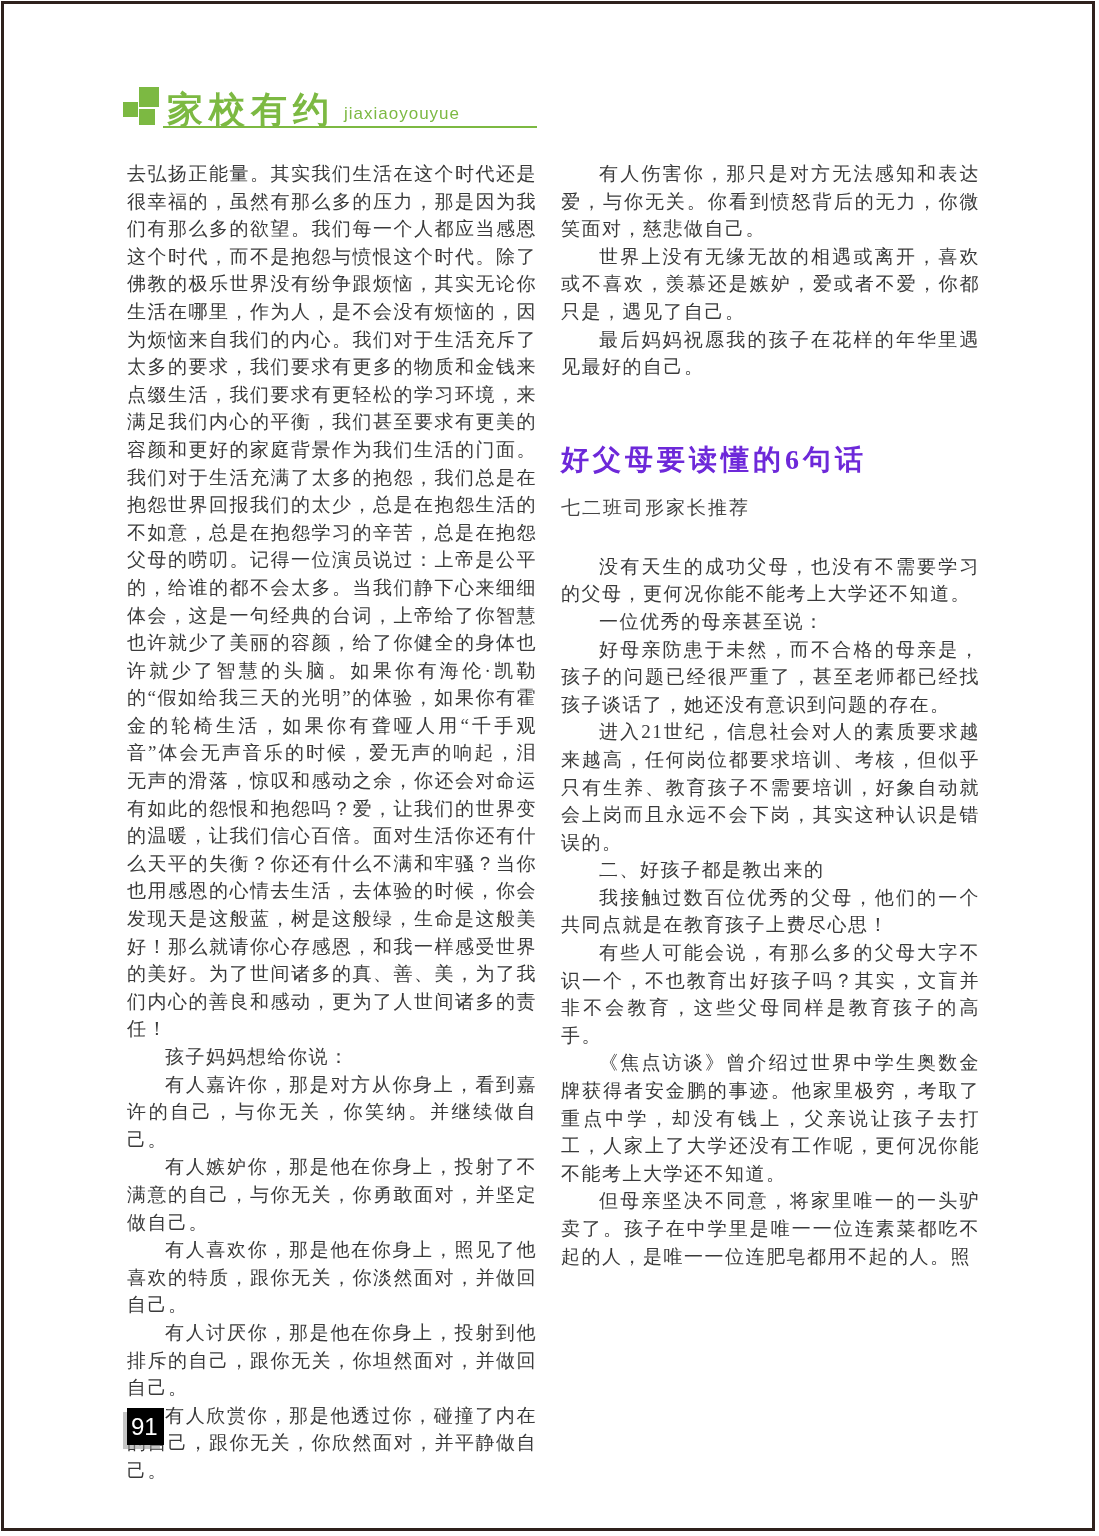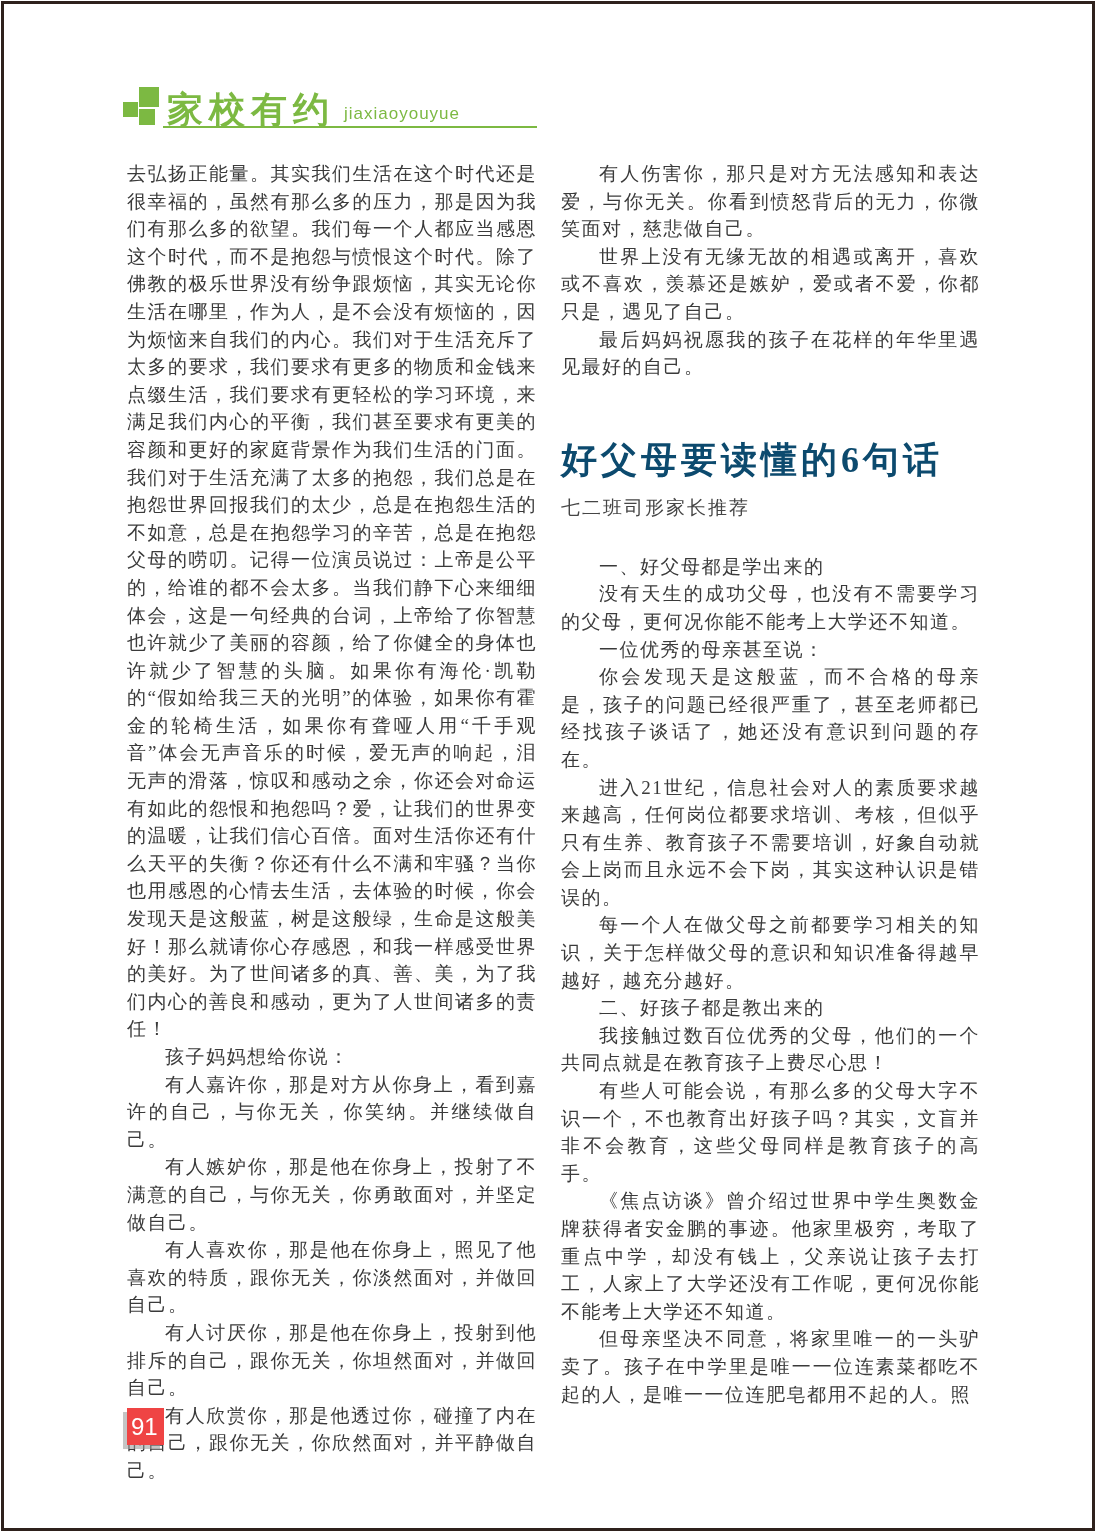--- a/index.html
+++ b/index.html
@@ -68,43 +68,43 @@
   .col-right { left: 561px; width: 419px; }
 
   .column p { text-align: justify; }
   .column p.indent { text-indent: 2em; }
 
   
   .article-title {
     margin-top: 62px;
     text-align: center;
     font-weight: bold;
-    font-size: 36px;
+    font-size: 28px;
     line-height: 34px;
     letter-spacing: 4px;
-    color: #0c4a6e;
+    color: #6d28d9;
     text-indent: 0;
   }
   .article-byline {
     margin-top: 18px;
     text-align: center;
     font-size: 19px;
     line-height: 26px;
     letter-spacing: 2px;
     color: #454545;
     text-indent: 0;
   }
   .article-body { margin-top: 32px; }
 
   
   .page-number-badge {
     position: absolute;
     left: 127px; top: 1408px;
     width: 37px; height: 37px;
-    background: #ef4444;
+    background: #000000;
     box-shadow: -4px 4px 0 rgba(150,150,150,0.55);
   }
   .page-number-badge span {
     display: block;
     padding-left: 4px;
     font-family: "Liberation Sans", sans-serif;
     font-size: 24px;
     line-height: 37px;
     color: #ffffff;
   }
@@ -142,26 +142,24 @@
     <p class="indent">有人伤害你，那只是对方无法感知和表达爱，与你无关。你看到愤怒背后的无力，你微笑面对，慈悲做自己。</p>
         <p class="indent">世界上没有无缘无故的相遇或离开，喜欢或不喜欢，羡慕还是嫉妒，爱或者不爱，你都只是，遇见了自己。</p>
         <p class="indent">最后妈妈祝愿我的孩子在花样的年华里遇见最好的自己。</p>
       </div>
 
     <p class="article-title">好父母要读懂的6句话</p>
     <p class="article-byline">七二班司形家长推荐</p>
 
     <div class="article-body">
 
-    <p class="indent">一、好父母都是学出来的</p>
         <p class="indent">没有天生的成功父母，也没有不需要学习的父母，更何况你能不能考上大学还不知道。</p>
         <p class="indent">一位优秀的母亲甚至说：</p>
-        <p class="indent">你会发现天是这般蓝，而不合格的母亲是，孩子的问题已经很严重了，甚至老师都已经找孩子谈话了，她还没有意识到问题的存在。</p>
+        <p class="indent">好母亲防患于未然，而不合格的母亲是，孩子的问题已经很严重了，甚至老师都已经找孩子谈话了，她还没有意识到问题的存在。</p>
         <p class="indent">进入21世纪，信息社会对人的素质要求越来越高，任何岗位都要求培训、考核，但似乎只有生养、教育孩子不需要培训，好象自动就会上岗而且永远不会下岗，其实这种认识是错误的。</p>
-        <p class="indent">每一个人在做父母之前都要学习相关的知识，关于怎样做父母的意识和知识准备得越早越好，越充分越好。</p>
         <p class="indent">二、好孩子都是教出来的</p>
         <p class="indent">我接触过数百位优秀的父母，他们的一个共同点就是在教育孩子上费尽心思！</p>
         <p class="indent">有些人可能会说，有那么多的父母大字不识一个，不也教育出好孩子吗？其实，文盲并非不会教育，这些父母同样是教育孩子的高手。</p>
         <p class="indent">《焦点访谈》曾介绍过世界中学生奥数金牌获得者安金鹏的事迹。他家里极穷，考取了重点中学，却没有钱上，父亲说让孩子去打工，人家上了大学还没有工作呢，更何况你能不能考上大学还不知道。</p>
         <p class="indent">但母亲坚决不同意，将家里唯一的一头驴卖了。孩子在中学里是唯一一位连素菜都吃不起的人，是唯一一位连肥皂都用不起的人。照</p>
       </div>
   </div>
 
   <div class="page-number-badge">
     <span>91</span>

